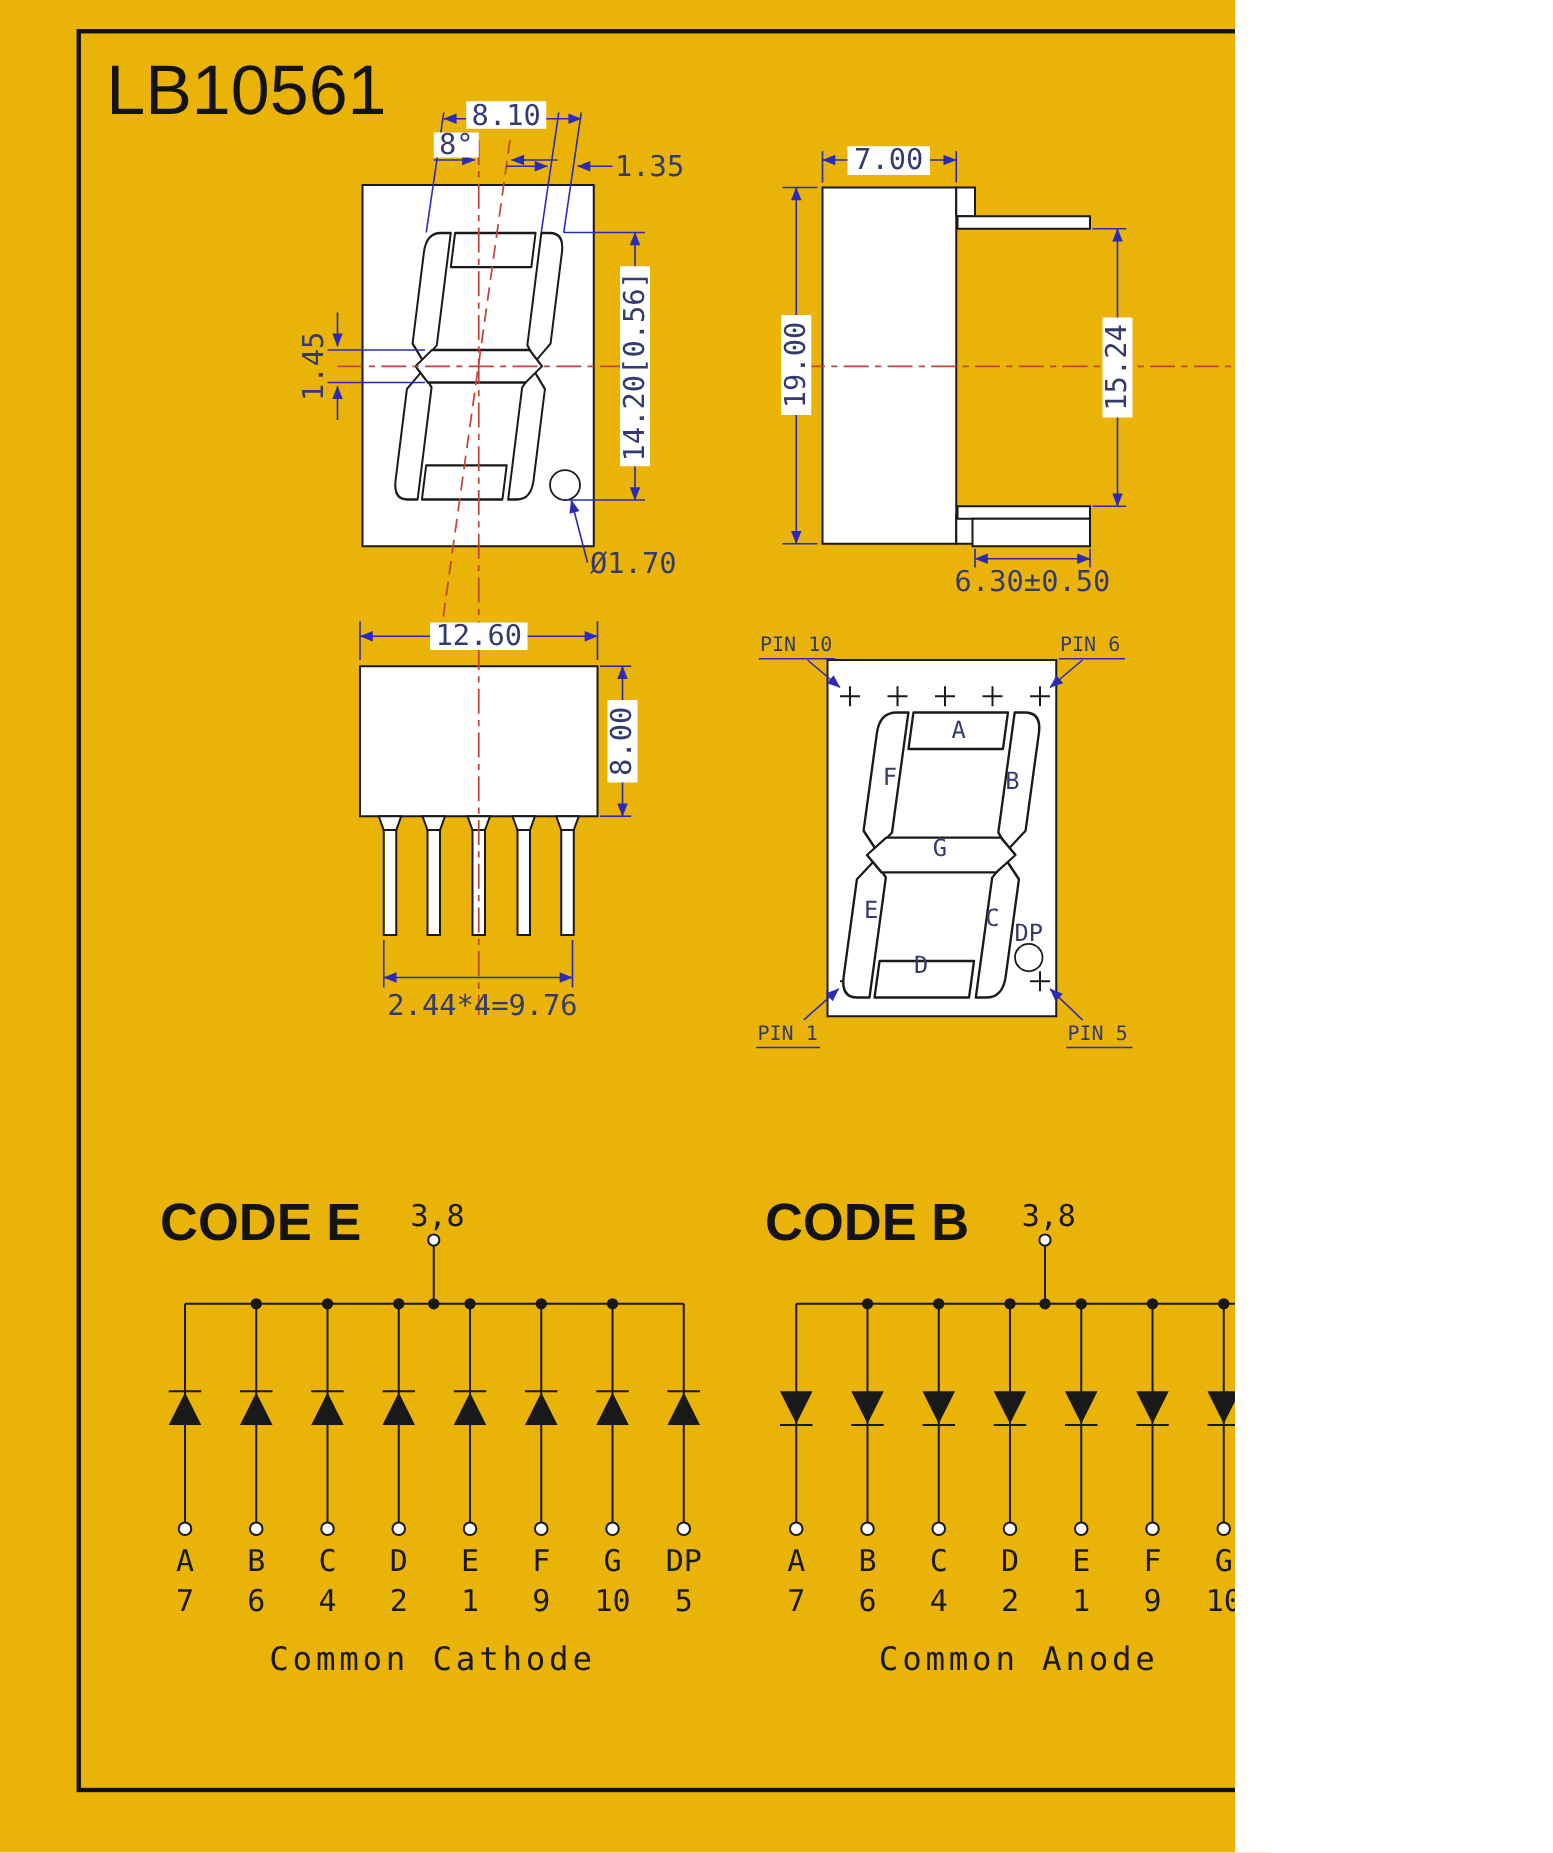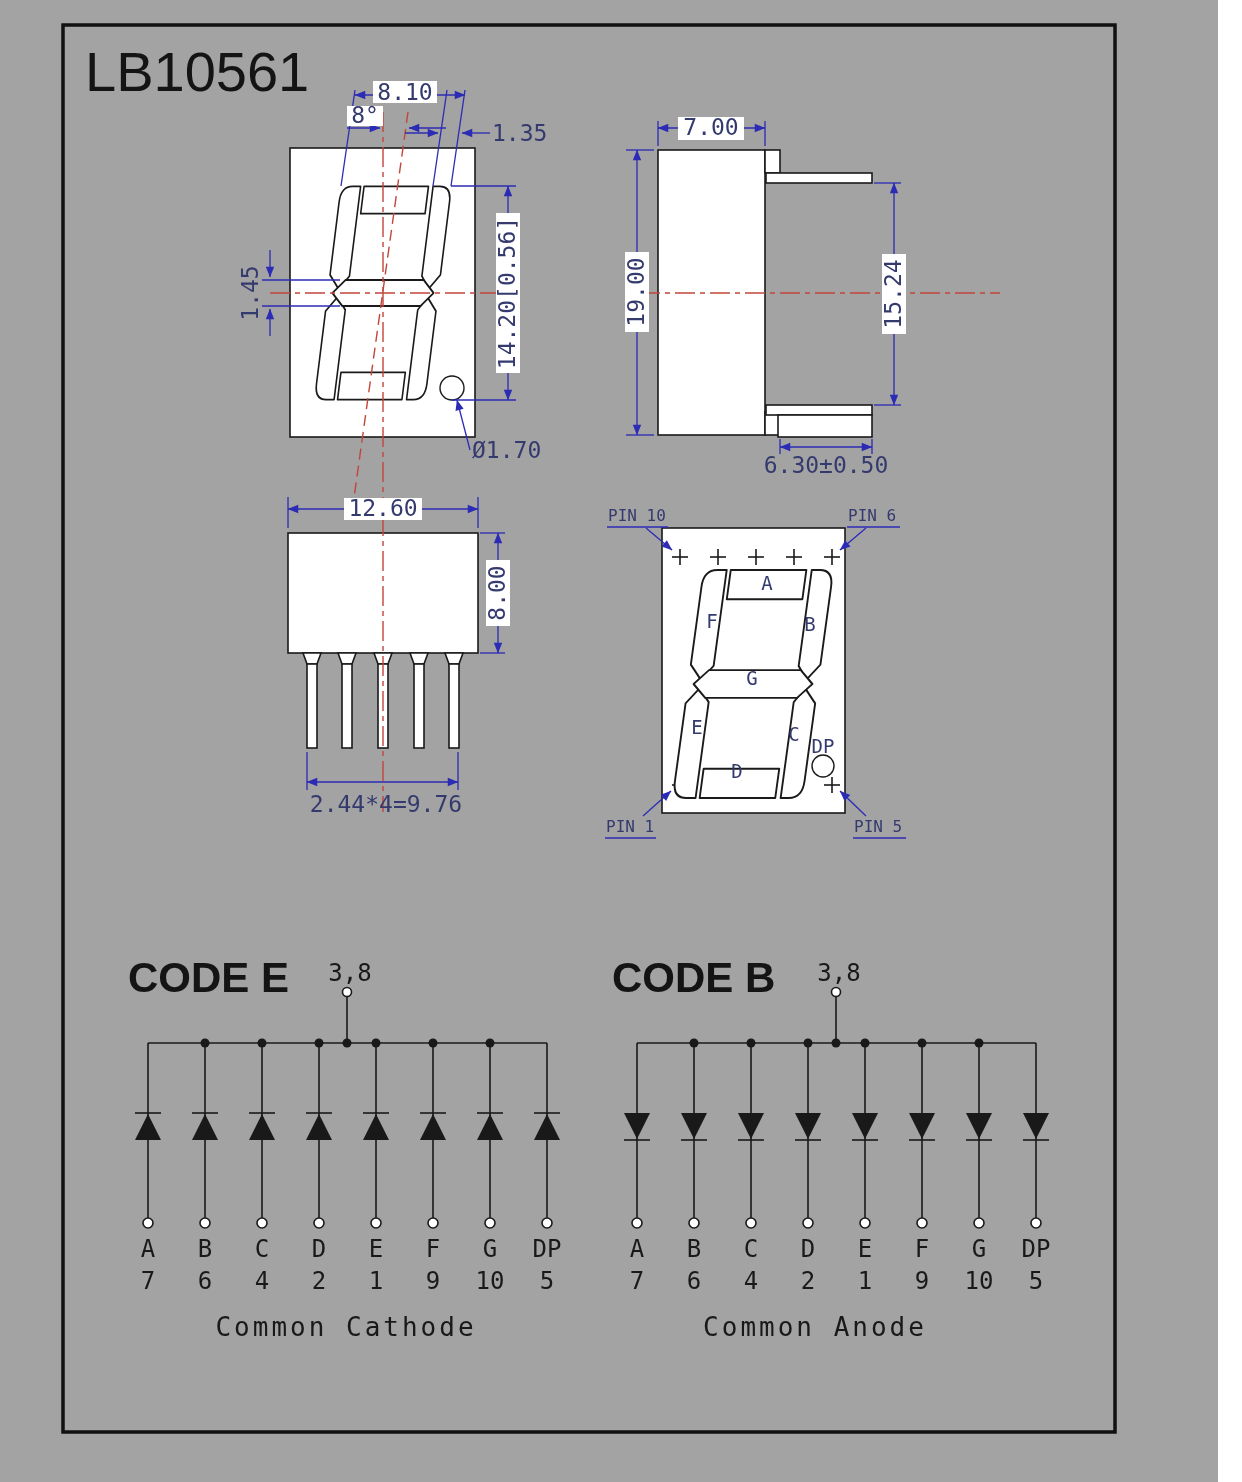--- a/index.html
+++ b/index.html
@@ -1,16 +1,16 @@
 <!DOCTYPE html>
 <html><head>
 <meta charset="utf-8">
 <style>
   html,body{margin:0;padding:0;background:#ffffff;}
-  #page{position:relative;width:1218px;height:1482px;background:#a3a3a3;overflow:hidden;
+  #page{position:relative;width:988px;height:1482px;background:#eab308;overflow:hidden;
         font-family:"DejaVu Sans Mono",monospace;text-align:center;}
   svg{position:absolute;left:0;top:0;}
   
   .kln{stroke:#1a1a1a;stroke-width:1.6;fill:none;stroke-linecap:butt;}
   .kfw{fill:#ffffff;stroke:#1a1a1a;stroke-width:1.6;}
   .kfl{fill:#191919;stroke:none;}
   .seg{fill:#ffffff;stroke:#1a1a1a;stroke-width:1.4;stroke-linejoin:round;}
   
   .dln{stroke:#2b2bb5;stroke-width:1.3;fill:none;}
   

